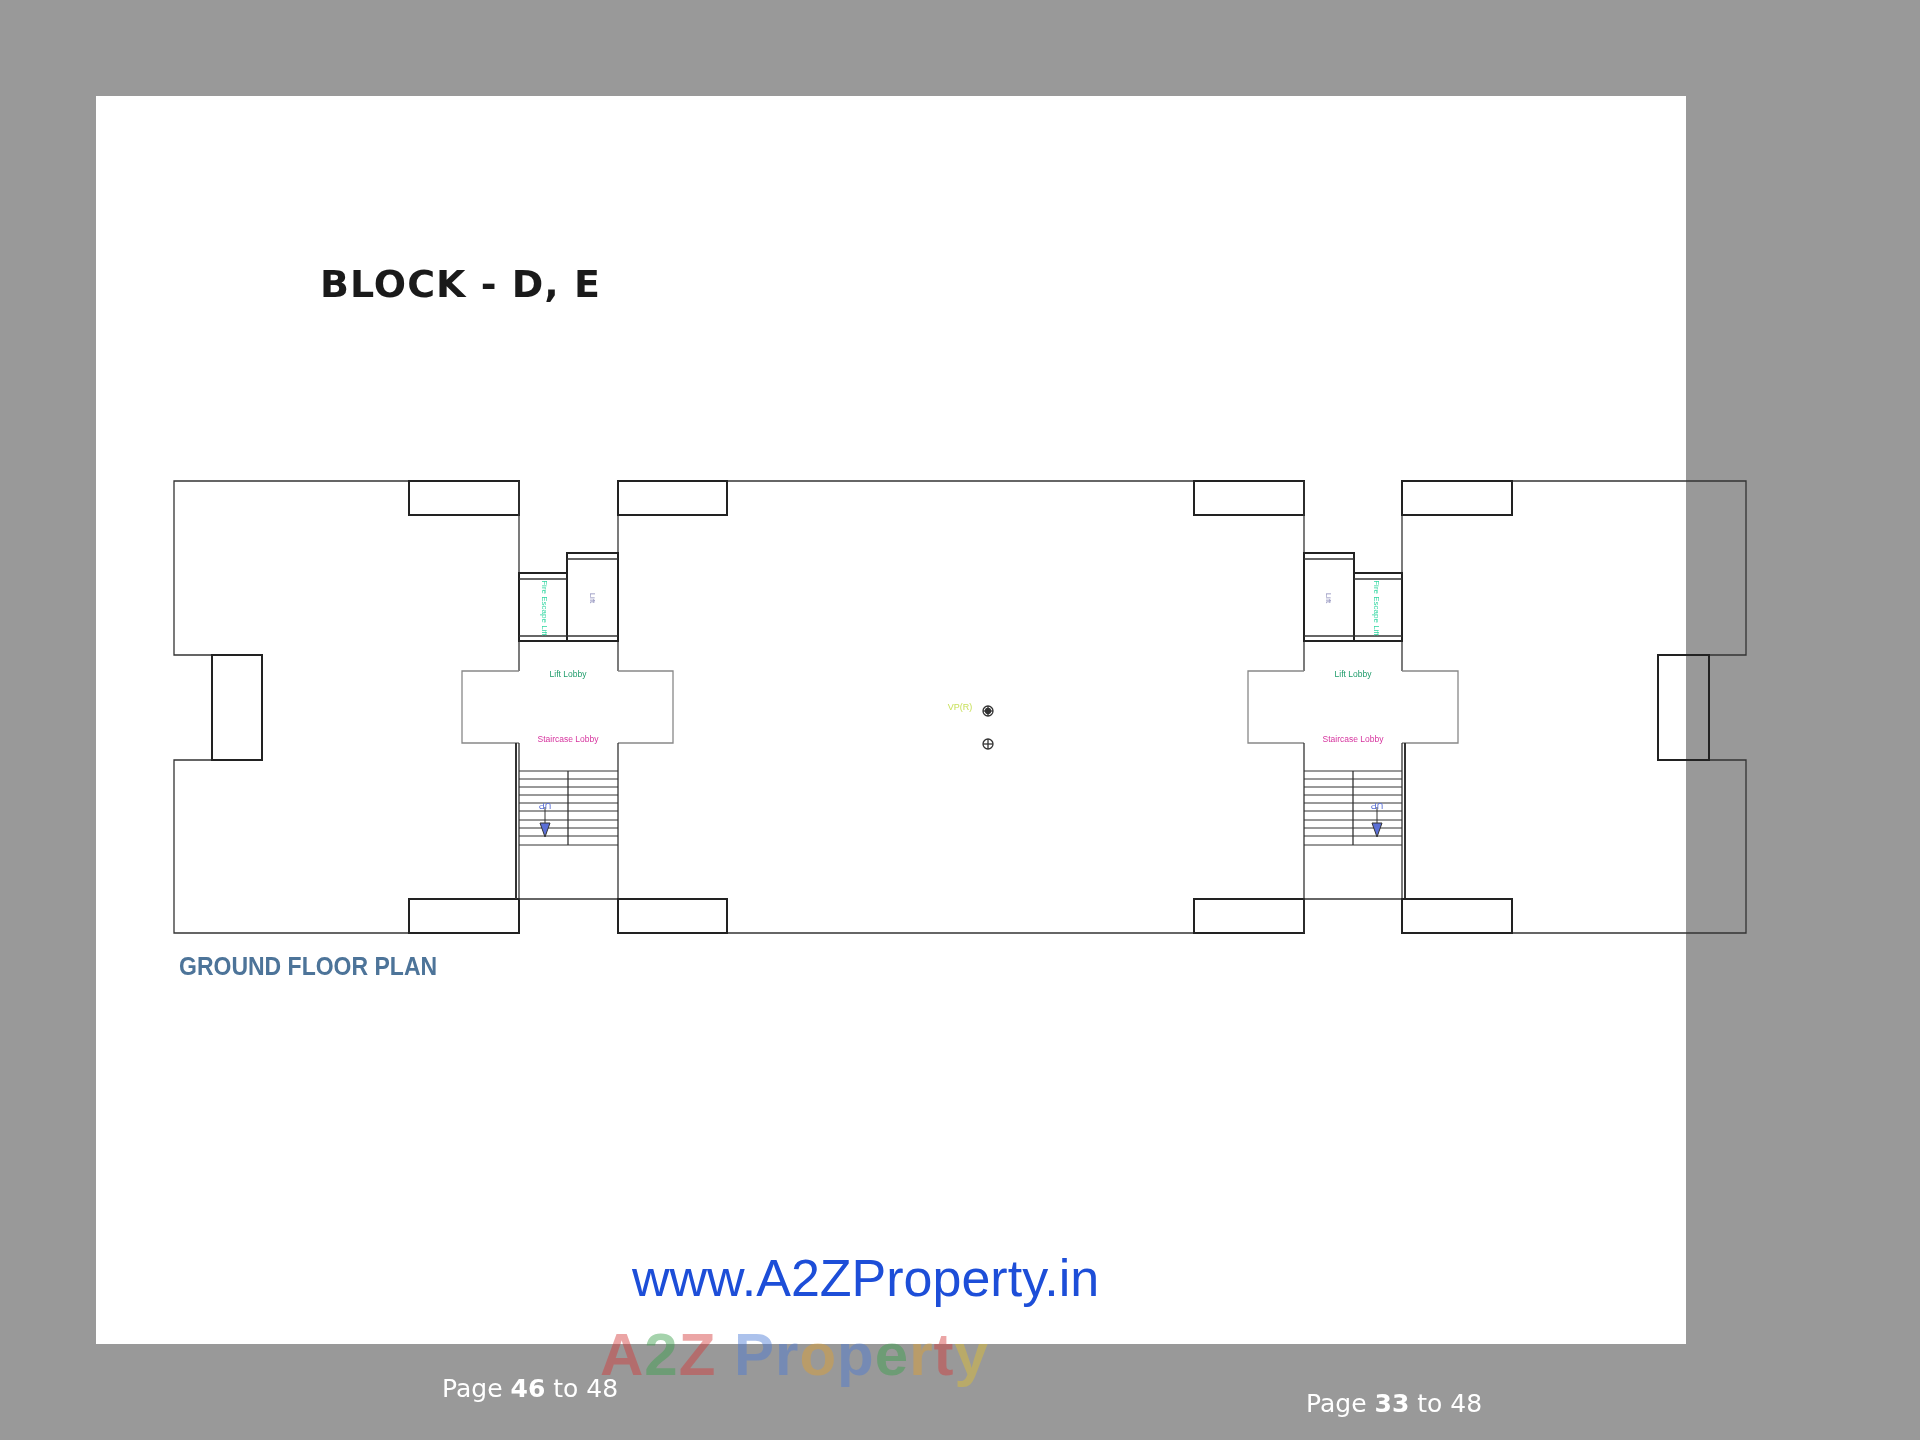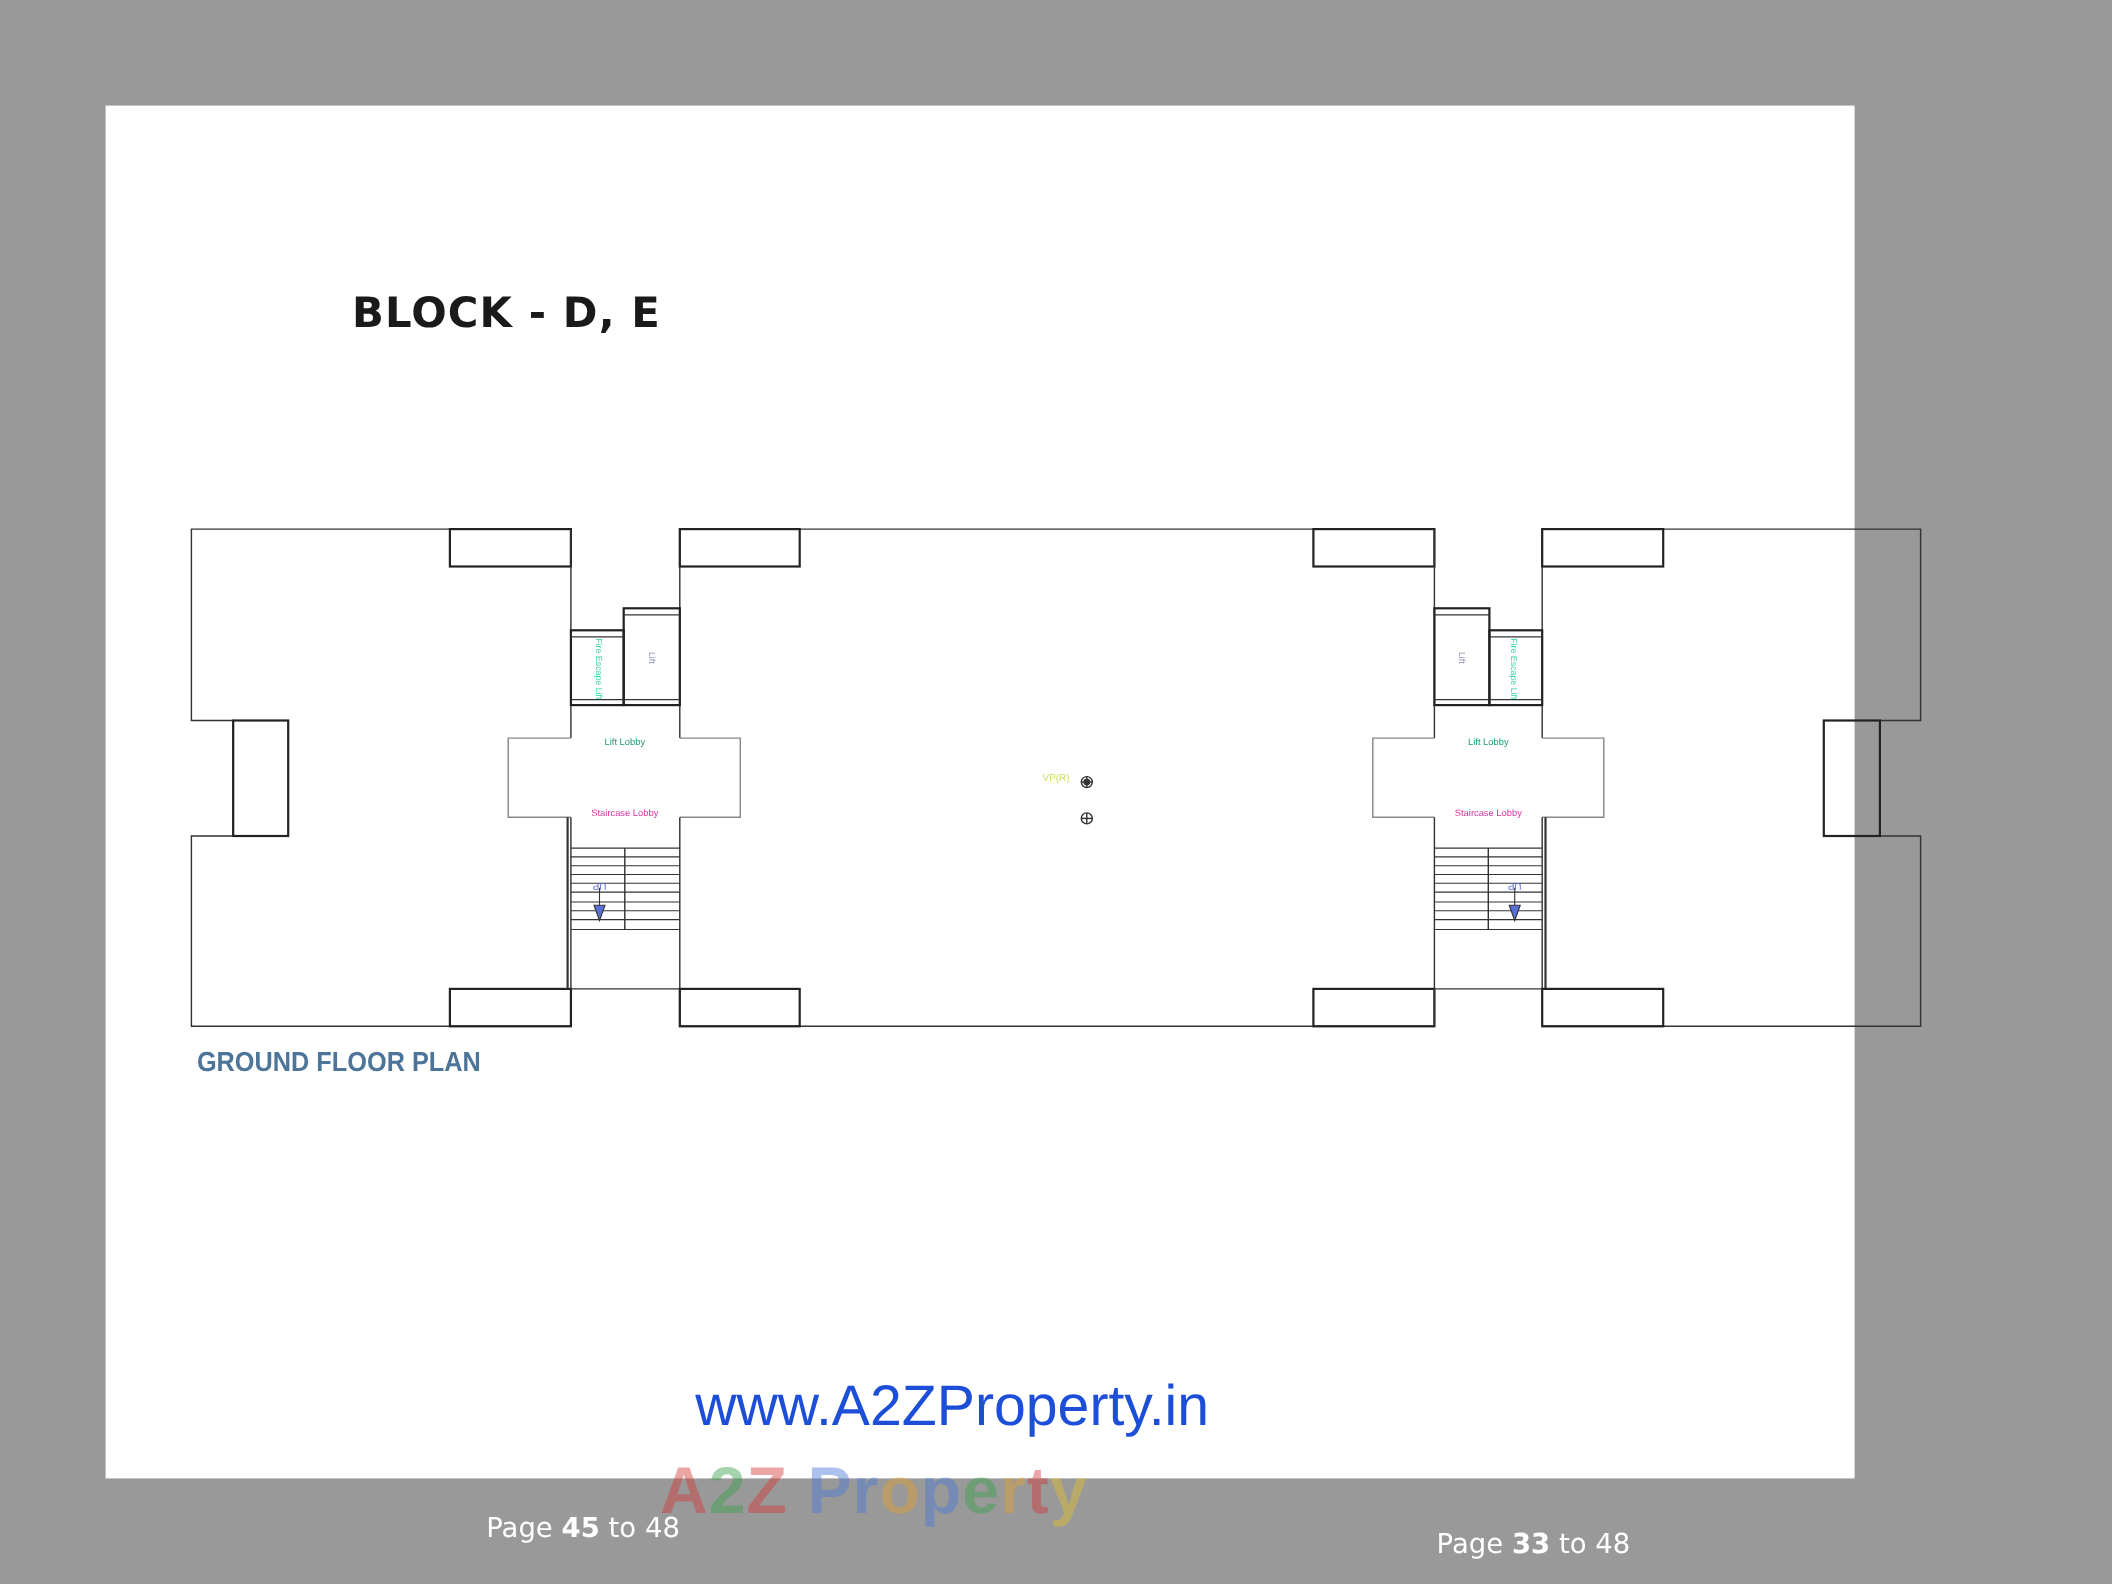--- a/index.html
+++ b/index.html
@@ -159,17 +159,17 @@
     </g>
   </svg>
 
   <div class="plan-label">GROUND FLOOR PLAN</div>
   <div class="watermark-url">www.A2ZProperty.in</div>
 </div>
 
 <div class="watermark-logo" id="wm-logo"><span style="color: rgb(212, 58, 58);">A</span><span style="color: rgb(58, 160, 74);">2</span><span style="color: rgb(212, 58, 58);">Z</span><span style="color: rgb(255, 255, 255);">&nbsp;</span><span style="color: rgb(74, 122, 214);">P</span><span style="color: rgb(74, 122, 214);">r</span><span style="color: rgb(224, 160, 48);">o</span><span style="color: rgb(74, 122, 214);">p</span><span style="color: rgb(58, 160, 74);">e</span><span style="color: rgb(224, 160, 48);">r</span><span style="color: rgb(212, 58, 58);">t</span><span style="color: rgb(224, 192, 48);">y</span></div>
 
 <div class="page-num" style="left:442px;">
-  <span>Page </span><b>45</b><span> to 48</span>
+  <span>Page </span><b>46</b><span> to 48</span>
 </div>
 <div class="page-num" style="left:1306px;margin-top:15px;">
   <span>Page </span><b>33</b><span> to 48</span>
 </div>
 
 </body></html>

